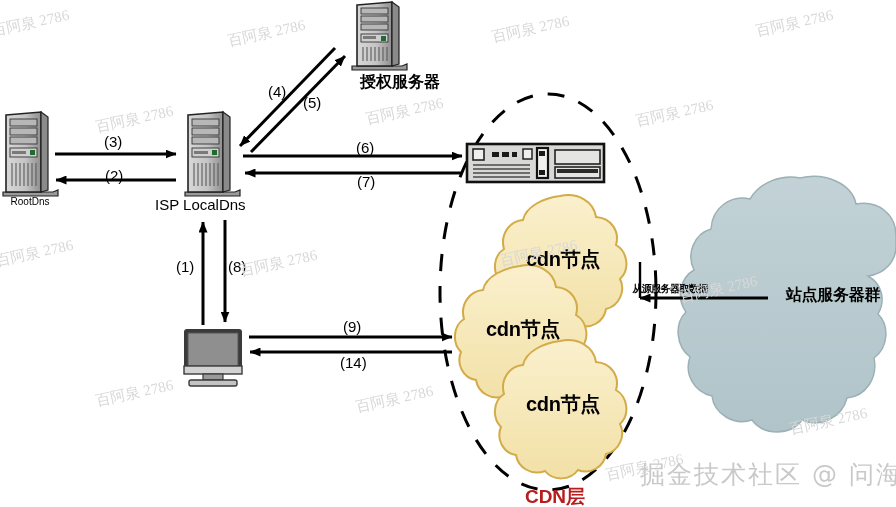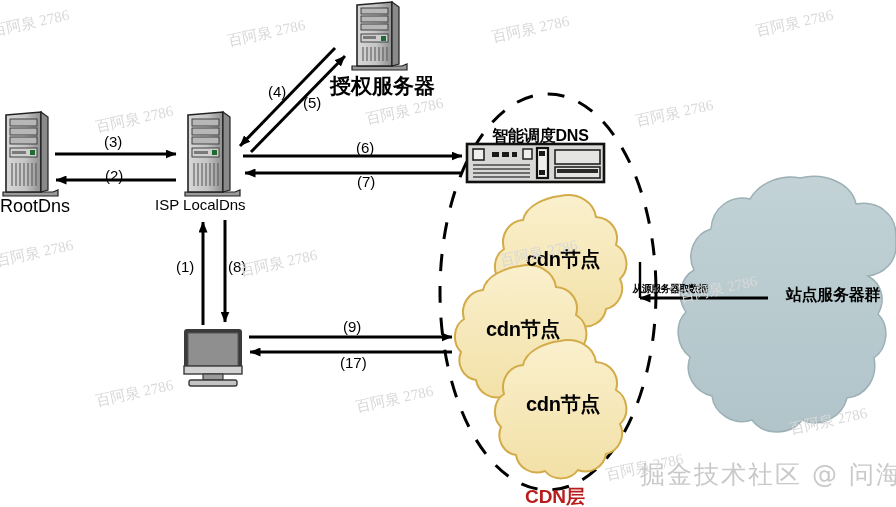--- a/index.html
+++ b/index.html
@@ -26,40 +26,40 @@
     height: 507px;
   }
   .node-label {
     position: absolute;
     font-family: "Liberation Sans", "DejaVu Sans", sans-serif;
     color: #000000;
     white-space: nowrap;
     pointer-events: none;
   }
   .label-root {
-    font-size: 18px;
+    font-size: 10px;
     left: 0px;
     top: 196px;
     width: 60px;
     text-align: center;
   }
   .label-isp {
     font-size: 15px;
     left: 155px;
     top: 196px;
     width: 110px;
     text-align: left;
   }
   .label-auth {
-    font-size: 21px;
+    font-size: 16px;
     font-weight: 700;
     left: 330px;
     top: 72px;
     width: 110px;
-    text-align: left;
+    text-align: right;
   }
   .label-dns {
     font-size: 16px;
     font-weight: 700;
     left: 468px;
     top: 126px;
     width: 145px;
     text-align: center;
     letter-spacing: -0.2px;
   }
@@ -370,40 +370,39 @@
     <g>
       <line x1="768" y1="298" x2="640" y2="298" stroke="#000" stroke-width="3" marker-end="url(#ah)"></line>
       <line x1="640" y1="262" x2="640" y2="298" stroke="#000" stroke-width="2.4"></line>
     </g>
 
   </svg>
 
   <div class="node-label label-root">RootDns</div>
   <div class="node-label label-isp">ISP LocalDns</div>
   <div class="node-label label-auth">授权服务器</div>
-  <div class="node-label label-dns">智能调度DNS</div>
 
   <div class="node-label label-cdn-node label-cdn1">cdn节点</div>
   <div class="node-label label-cdn-node label-cdn2">cdn节点</div>
   <div class="node-label label-cdn-node label-cdn3">cdn节点</div>
 
   <div class="node-label label-cdn-layer">CDN层</div>
   <div class="node-label label-site">站点服务器群</div>
   <div class="node-label label-fetch">从源服务器取数据</div>
 
   <div class="flow-num n1">(1)</div>
   <div class="flow-num n2">(2)</div>
   <div class="flow-num n3">(3)</div>
   <div class="flow-num n4">(4)</div>
   <div class="flow-num n5">(5)</div>
   <div class="flow-num n6">(6)</div>
   <div class="flow-num n7">(7)</div>
   <div class="flow-num n8">(8)</div>
   <div class="flow-num n9">(9)</div>
-  <div class="flow-num n10">(17)</div>
+  <div class="flow-num n10">(14)</div>
 
   <div class="watermark" style="left:-8px;  top:22px;">百阿泉 2786</div>
   <div class="watermark" style="left:228px; top:32px;">百阿泉 2786</div>
   <div class="watermark" style="left:492px; top:28px;">百阿泉 2786</div>
   <div class="watermark" style="left:756px; top:22px;">百阿泉 2786</div>
   <div class="watermark" style="left:96px;  top:118px;">百阿泉 2786</div>
   <div class="watermark" style="left:366px; top:110px;">百阿泉 2786</div>
   <div class="watermark" style="left:636px; top:112px;">百阿泉 2786</div>
   <div class="watermark" style="left:-4px;  top:252px;">百阿泉 2786</div>
   <div class="watermark" style="left:240px; top:262px;">百阿泉 2786</div>

